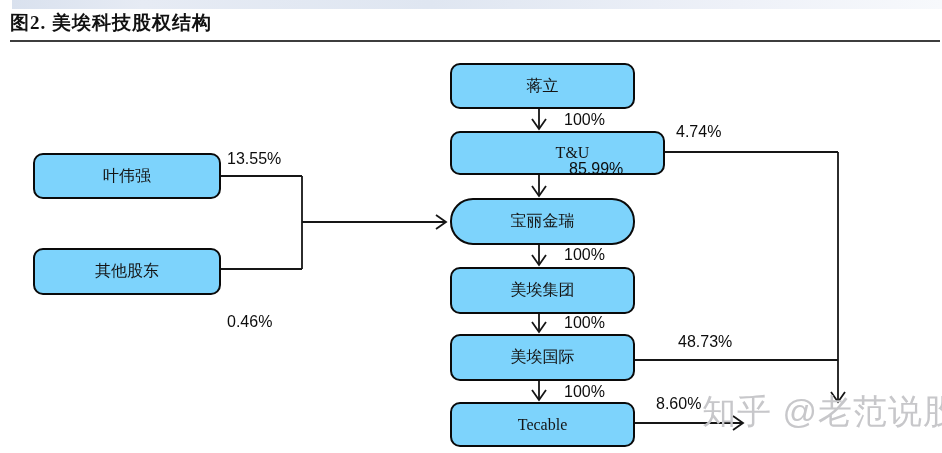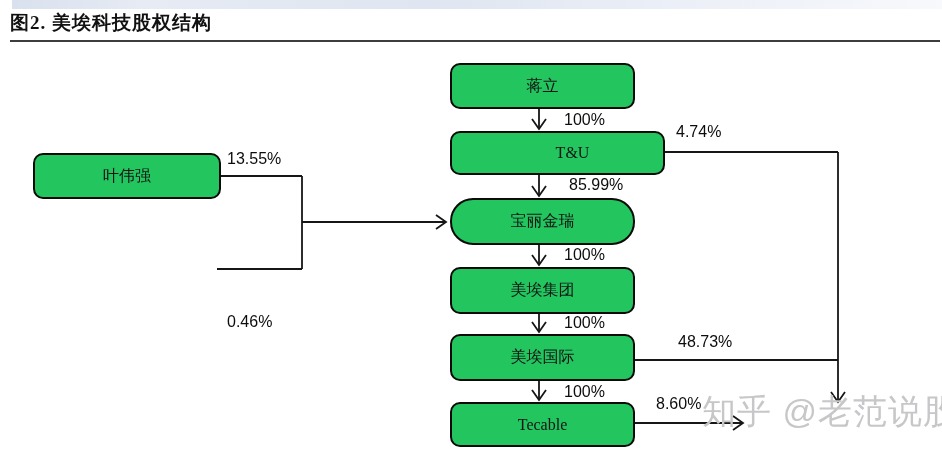--- a/index.html
+++ b/index.html
@@ -10,38 +10,38 @@
   .topbar{position:absolute;left:12px;top:0;width:930px;height:9px;
           background:linear-gradient(90deg,#d9e1ee 0%,#e6ebf4 14%,#dfe6f1 45%,#eef1f8 78%,#f7f9fc 100%);}
   .title{position:absolute;left:10px;top:10px;font-family:"Liberation Serif",serif;
          font-size:19px;font-weight:bold;color:#111;letter-spacing:1px;}
   .rule{position:absolute;left:10px;top:40px;width:930px;height:2px;background:#3d3d3d;}
 
   
   .wires{position:absolute;left:0;top:0;width:942px;height:453px;}
 
   
-  .node{position:absolute;background:#22c55e;border:2.5px solid #0a0a0a;border-radius:10px;
+  .node{position:absolute;background:#7dd3fc;border:2.5px solid #0a0a0a;border-radius:10px;
         display:flex;align-items:center;justify-content:center;
         font-family:"Liberation Serif",serif;font-size:16px;color:#141414;z-index:2;}
   [data-name="node-yeweiqiang"]      {left:33px; top:153px;width:184px;height:42px;}
   [data-name="node-other-shareholders"]{left:33px; top:248px;width:184px;height:43px;}
   [data-name="node-jiangli"]         {left:450px;top:63px; width:181px;height:42px;}
   [data-name="node-tu"]              {left:450px;top:131px;width:181px;height:40px;padding-left:30px;}
   [data-name="node-baolijinrui"]     {left:450px;top:198px;width:181px;height:43px;border-radius:23px;}
   [data-name="node-meiai-group"]     {left:450px;top:267px;width:181px;height:43px;}
   [data-name="node-meiai-intl"]      {left:450px;top:334px;width:181px;height:43px;}
   [data-name="node-tecable"]         {left:450px;top:402px;width:181px;height:41px;}
   [data-name="node-meiai-tech"]      {left:746px;top:405px;width:179px;height:42px;}
 
   
   .pct{position:absolute;font-family:"Liberation Sans",sans-serif;font-size:16px;color:#0d0d0d;z-index:3;}
   [data-name="edge-label-jiangli-tu"]   {left:564px;top:111px;}
   [data-name="edge-label-tu-tech"]      {left:676px;top:123px;}
-  [data-name="edge-label-tu-baoli"]     {left:569px;top:176px;}
+  [data-name="edge-label-tu-baoli"]     {left:569px;top:160px;}
   [data-name="edge-label-ye-baoli"]     {left:227px;top:150px;}
   [data-name="edge-label-other-baoli"]  {left:227px;top:284px;margin-top:29px;}
   [data-name="edge-label-baoli-group"]  {left:564px;top:246px;}
   [data-name="edge-label-group-intl"]   {left:564px;top:314px;}
   [data-name="edge-label-intl-tech"]    {left:678px;top:333px;}
   [data-name="edge-label-intl-tecable"] {left:564px;top:383px;}
   [data-name="edge-label-tecable-tech"] {left:656px;top:395px;}
 
   
   .watermark{position:absolute;left:702px;top:389px;font-size:34px;color:#c7c7ca;
@@ -79,20 +79,23 @@
       <line x1="631" y1="360" x2="838" y2="360"></line>
       <line x1="838" y1="152" x2="838" y2="402" marker-end="url(#chev)"></line>
 
       <line x1="631" y1="423" x2="743" y2="423" marker-end="url(#chev)"></line>
     </g>
   </svg>
 
   <div class="node" data-name="node-yeweiqiang">
     <span data-name="node-yeweiqiang-label">叶伟强</span>
   </div>
+  <div class="node" data-name="node-other-shareholders">
+    <span data-name="node-other-shareholders-label">其他股东</span>
+  </div>
   <div class="node" data-name="node-jiangli">
     <span data-name="node-jiangli-label">蒋立</span>
   </div>
   <div class="node" data-name="node-tu">
     <span data-name="node-tu-label">T&amp;U</span>
   </div>
   <div class="node" data-name="node-baolijinrui">
     <span data-name="node-baolijinrui-label">宝丽金瑞</span>
   </div>
   <div class="node" data-name="node-meiai-group">

